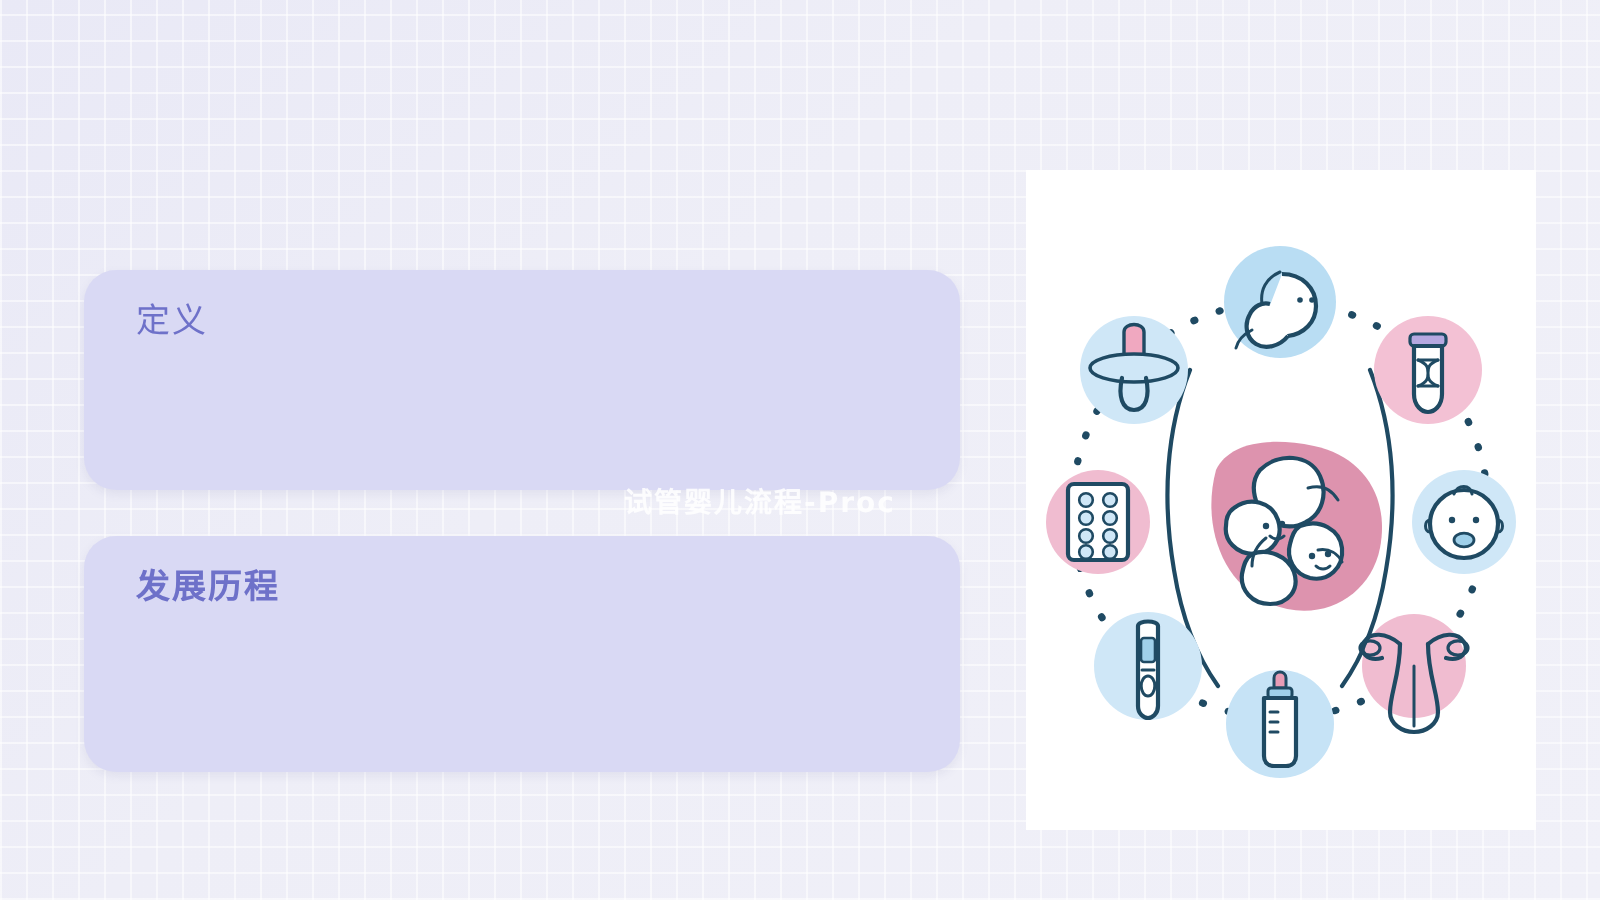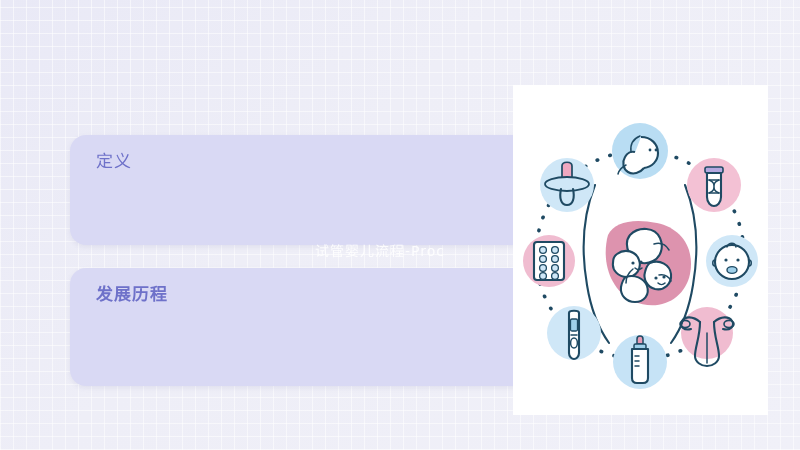--- a/index.html
+++ b/index.html
@@ -21,24 +21,23 @@
   .title{
     position:absolute;left:38px;top:28px;
     font-size:26px;line-height:34px;
     color:#1a1a1a;letter-spacing:2px;
     font-family:"DejaVu Sans","Liberation Sans",sans-serif;
     white-space:nowrap;
   }
 
   
   .card{
-    position:absolute;left:70px;width:438px;
+    position:absolute;left:42px;width:438px;
     background:#d9d9f4;border-radius:16px;
     box-shadow:0 2px 5px rgba(120,120,170,0.12);
-    padding-left:48px;
   }
   #card-0{top:135px;height:110px;}
   #card-1{top:268px;height:118px;font-weight:bold;}
   .card-h{
     position:absolute;left:26px;top:14px;
     font-size:17px;line-height:24px;letter-spacing:1px;
     color:#6e71c9;
     font-family:"DejaVu Sans","Liberation Sans",sans-serif;
   }
   .card-b{
@@ -46,21 +45,21 @@
     font-size:11px;line-height:21px;
     color:#3b3b4d;letter-spacing:.3px;
     font-family:"DejaVu Sans","Liberation Sans",sans-serif;
     text-align:justify;
   }
 
   
   .watermark{
     position:absolute;left:0;top:238px;width:760px;height:24px;
     display:flex;align-items:center;justify-content:center;
-    font-size:14px;letter-spacing:1px;font-weight:normal;
+    font-size:14px;letter-spacing:1px;font-weight:bold;
     color:rgba(255,255,255,0.85);
     font-family:"DejaVu Sans","Liberation Sans",sans-serif;
     pointer-events:none;
   }
 
   
   .illus{
     position:absolute;left:513px;top:85px;width:255px;height:330px;
     background:#ffffff;
   }

